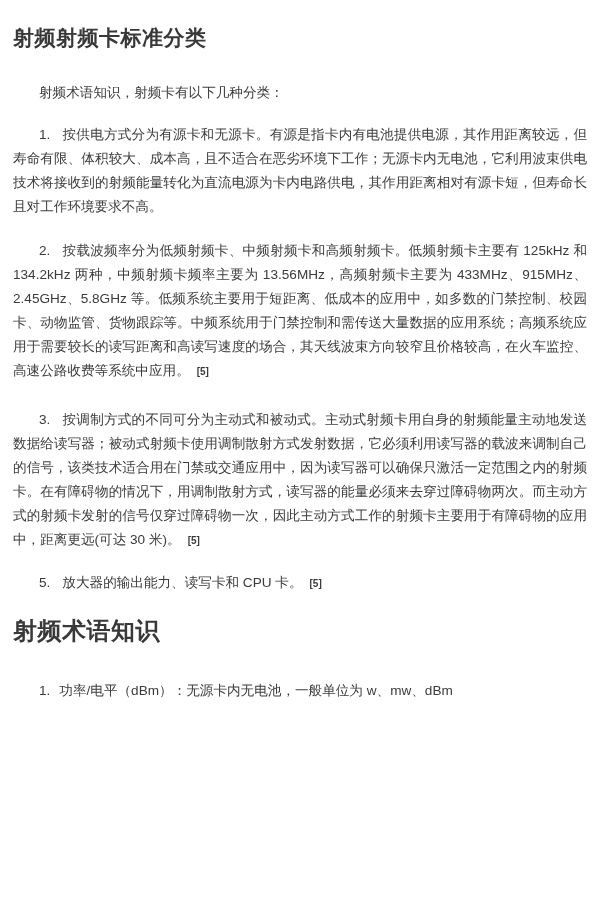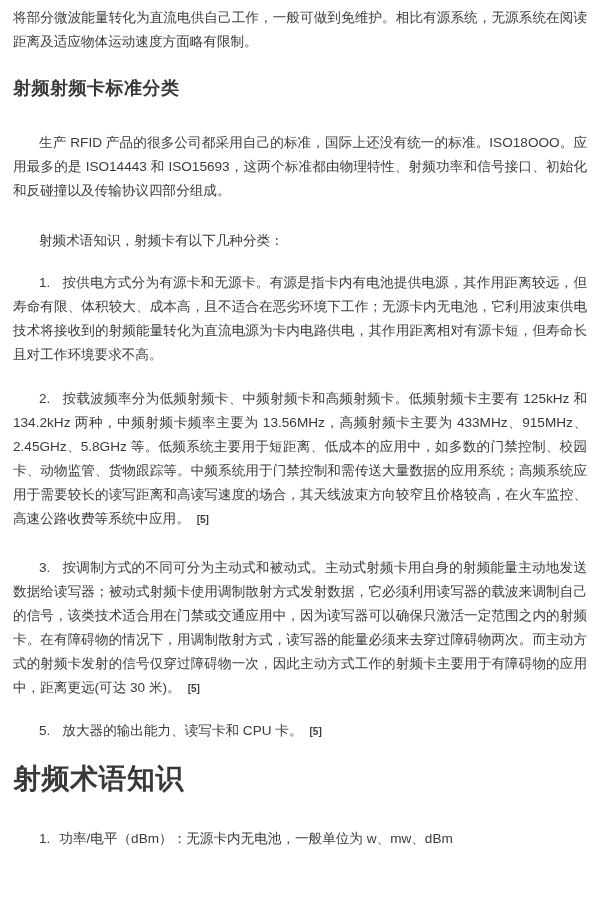--- a/index.html
+++ b/index.html
@@ -25,22 +25,22 @@
     margin: 0;
     text-align: justify;
   }
   .indent { text-indent: 26px; }
   .heading {
     font-weight: bold;
     color: #383838;
     margin: 0;
     text-align: left;
   }
-  .h1 { font-size: 18px; line-height: 30px; letter-spacing: 0.5px; }
-  .h2 { font-size: 28px; line-height: 30px; letter-spacing: 0.5px; }
+  .h1 { font-size: 21px; line-height: 30px; letter-spacing: 0.5px; font-family: Liberation Mono, monospace; }
+  .h2 { font-size: 24px; line-height: 30px; letter-spacing: 0.5px; }
   .num { margin-right: 12px; }
   .num-tight { margin-right: 9px; }
   .ref {
     font-size: 10px;
     font-weight: bold;
     margin-left: 7px;
     letter-spacing: 0;
   }
   .mt18 { margin-top: 18px; }
   .mt19 { margin-top: 19px; }
@@ -49,25 +49,23 @@
   .mt24 { margin-top: 24px; }
   .mt26 { margin-top: 26px; }
   .mt28 { margin-top: 28px; }
   .mt33 { margin-top: 33px; }
 </style>
 </head>
 <body>
 
 <div class="page">
 
-  <p class="para">将部分微波能量转化为直流电供自己工作，一般可做到免维护。相比有源系统，无源系统在阅读距离及适应物体运动速度方面略有限制。</p>
 
   <h1 class="heading h1 mt19">射频射频卡标准分类</h1>
 
-  <p class="para indent mt28">生产 RFID 产品的很多公司都采用自己的标准，国际上还没有统一的标准。ISO18OOO。应用最多的是 ISO14443 和 ISO15693，这两个标准都由物理特性、射频功率和信号接口、初始化和反碰撞以及传输协议四部分组成。</p>
 
   <p class="para indent mt26">射频术语知识，射频卡有以下几种分类：</p>
 
   <p class="para indent mt18"><span class="num">1.</span><span>按供电方式分为有源卡和无源卡。有源是指卡内有电池提供电源，其作用距离较远，但寿命有限、体积较大、成本高，且不适合在恶劣环境下工作；无源卡内无电池，它利用波束供电技术将接收到的射频能量转化为直流电源为卡内电路供电，其作用距离相对有源卡短，但寿命长且对工作环境要求不高。</span><span class="ref"></span></p>
 
   <p class="para indent mt19"><span class="num">2.</span><span>按载波频率分为低频射频卡、中频射频卡和高频射频卡。低频射频卡主要有 125kHz 和 134.2kHz 两种，中频射频卡频率主要为 13.56MHz，高频射频卡主要为 433MHz、915MHz、2.45GHz、5.8GHz 等。低频系统主要用于短距离、低成本的应用中，如多数的门禁控制、校园卡、动物监管、货物跟踪等。中频系统用于门禁控制和需传送大量数据的应用系统；高频系统应用于需要较长的读写距离和高读写速度的场合，其天线波束方向较窄且价格较高，在火车监控、高速公路收费等系统中应用。</span><span class="ref">[5]</span></p>
 
   <p class="para indent mt24"><span class="num">3.</span><span>按调制方式的不同可分为主动式和被动式。主动式射频卡用自身的射频能量主动地发送数据给读写器；被动式射频卡使用调制散射方式发射数据，它必须利用读写器的载波来调制自己的信号，该类技术适合用在门禁或交通应用中，因为读写器可以确保只激活一定范围之内的射频卡。在有障碍物的情况下，用调制散射方式，读写器的能量必须来去穿过障碍物两次。而主动方式的射频卡发射的信号仅穿过障碍物一次，因此主动方式工作的射频卡主要用于有障碍物的应用中，距离更远(可达 30 米)。</span><span class="ref">[5]</span></p>
 
 

